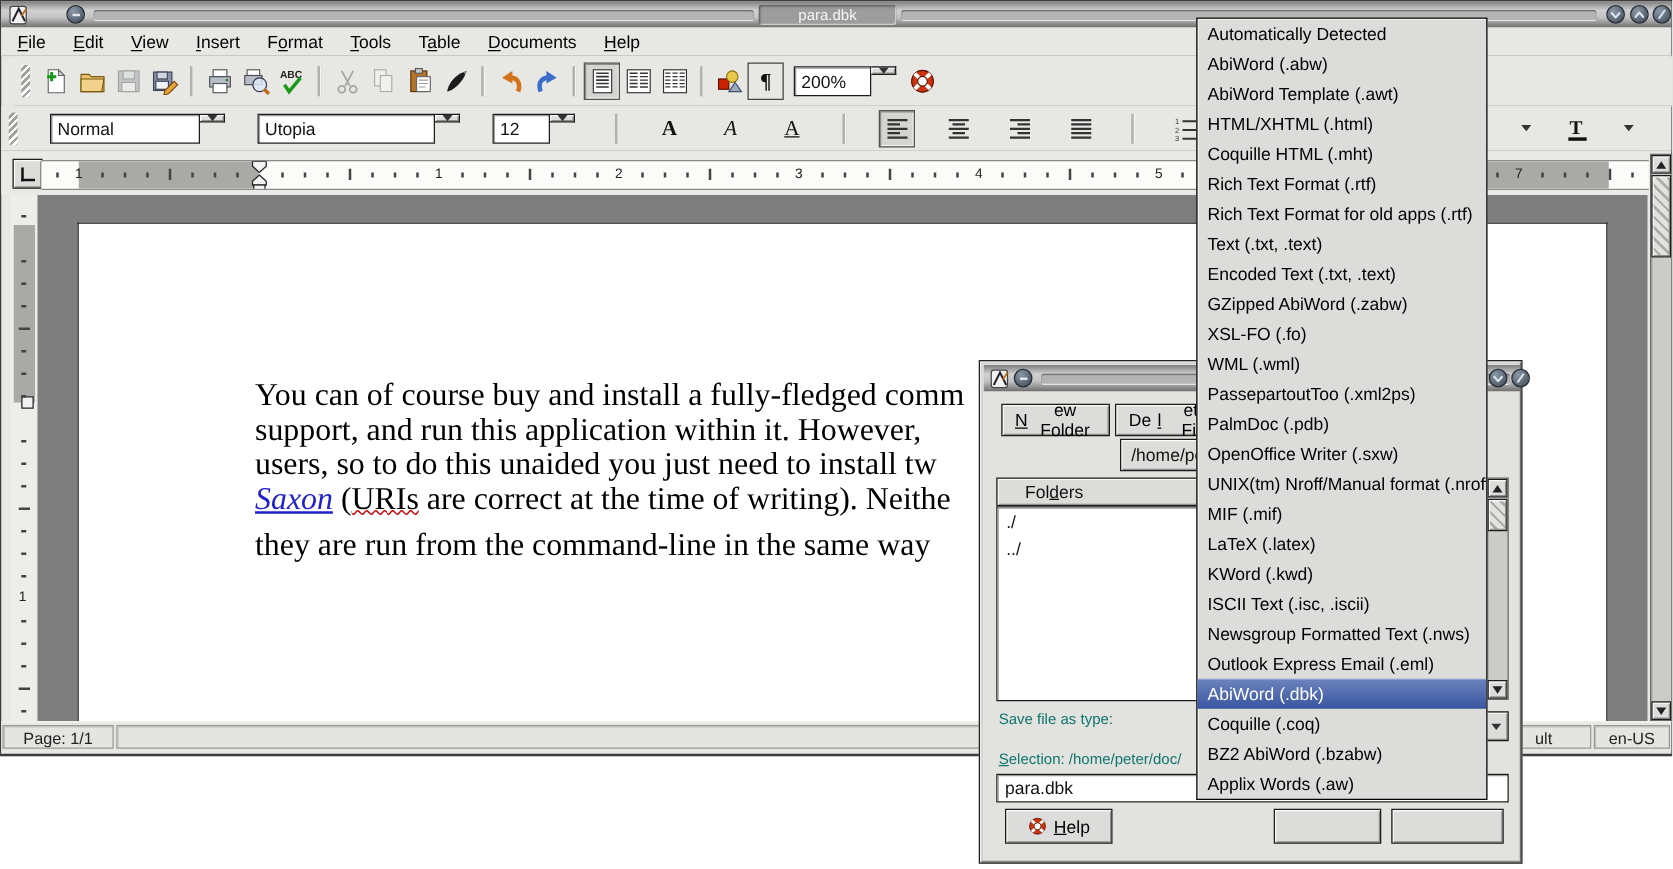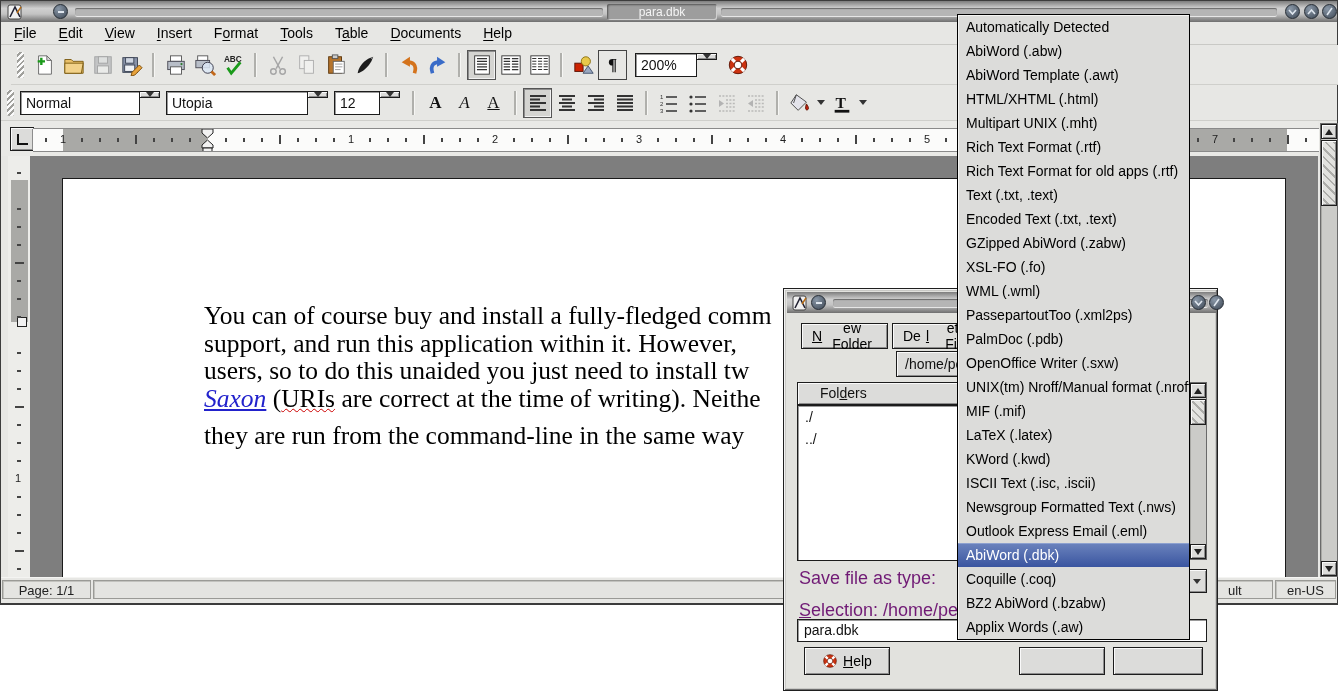--- a/index.html
+++ b/index.html
@@ -28,21 +28,21 @@
   .appicon{position:absolute;top:3px;width:16px;height:16px;}
   
   #menubar{position:absolute;left:1px;top:22px;width:1336px;height:23px;background:#e7e7e4;
     border-bottom:1px solid #c9c9c5;display:flex;align-items:center;padding-left:2px;box-sizing:border-box;}
   .menu-item{padding:2px 11px;font-size:14px;color:#000;}
   .menu-item u{text-underline-offset:2px;}
   
   .tb{position:absolute;left:1px;width:1336px;background:#e7e7e4;display:flex;align-items:center;
     border-bottom:1px solid #cfcfcb;box-sizing:border-box;}
   #toolbar1{top:45px;height:40px;padding-left:4px;margin-left:10px;}
-  #toolbar2{top:85px;height:36px;padding-left:4px;}
+  #toolbar2{top:85px;height:36px;padding-left:4px;gap:20px;}
   .grip{width:7px;height:26px;margin:0 6px 0 2px;
     background:repeating-linear-gradient(135deg,#fbfbfb 0 2px,#a0a09c 2px 4px);border-radius:2px;}
   .tsep{width:2px;height:24px;margin:0 6px;background:#b0b0ac;border-right:1px solid #f6f6f4;}
   .tbtn{width:29px;height:30px;display:flex;align-items:center;justify-content:center;
     background:transparent;border:1px solid transparent;}
   .tbtn.toggled{background:#d4d4d1;border:1px solid #555;
     box-shadow:inset 1px 1px 0 #8d8d8d, inset -1px -1px 0 #f2f2f2;}
   .tbtn.boxed{border:1px solid #444;}
   .tbtn.disabled{opacity:.4;filter:grayscale(70%);}
   .combo{display:flex;align-items:flex-start;height:24px;margin-right:6px;}
@@ -92,21 +92,21 @@
   
   #statusbar{position:absolute;left:1px;top:577px;width:1336px;height:24px;background:#e7e7e4;border-top:1px solid #f4f4f2;}
   .status-cell{position:absolute;top:2px;height:19px;background:#e4e4e1;border:1px solid #9a9a96;
     box-shadow:inset 1px 1px 0 #c2c2be;font-size:13px;line-height:19px;color:#222;box-sizing:border-box;overflow:hidden;}
   
   #save-dialog{position:absolute;left:783px;top:288px;width:435px;height:403px;z-index:20;
     background:#e2e2de;border:1px solid #1f1f1f;
     box-shadow:inset 1px 1px 0 #f2f2f2, inset -1px -1px 0 #6e6e6e, inset 2px 2px 0 #c9c9c6, inset -2px -2px 0 #c9c9c6;box-sizing:border-box;}
   #dialog-titlebar{left:3px;top:3px;width:429px;}
   .dlg-btn{position:absolute;height:26px;font-size:14px;padding:0 10px;display:flex;align-items:center;justify-content:center;gap:5px;}
-  .dlg-label{position:absolute;font-size:18px;color:#701a75;white-space:nowrap;}
+  .dlg-label{position:absolute;font-size:12px;color:#0f766e;white-space:nowrap;}
   #folders-list{position:absolute;left:13px;top:93px;width:191px;height:179px;}
   #folders-header{height:23px;line-height:21px;padding-left:22px;font-size:14px;box-sizing:border-box;}
   #folders-body{height:156px;box-sizing:border-box;}
   .folder-row{height:22px;line-height:22px;padding-left:7px;font-size:14px;}
   #filename-entry{position:absolute;left:13px;top:330px;width:410px;height:23px;font-size:14px;line-height:21px;padding:0 6px;box-sizing:border-box;}
   
   #format-popup{position:absolute;left:957px;top:14px;width:233px;z-index:30;background:#dcdcda;
     border:1px solid #000;box-shadow:inset 1px 1px 0 #f4f4f2;box-sizing:border-box;}
   .popup-item{height:24px;line-height:24px;padding-left:8px;font-size:14px;color:#000;white-space:nowrap;overflow:hidden;}
   .popup-item.selected{background:linear-gradient(180deg,#6b83bd,#3a55a0);color:#fff;
@@ -623,21 +623,21 @@
     </button>
     <button class="dlg-btn bout" style="left:235px;top:358px;width:86px;height:28px;"></button>
     <button class="dlg-btn bout" style="left:329px;top:358px;width:90px;height:28px;"></button>
   </div>
 
   <div id="format-popup">
     <div class="popup-item">Automatically Detected</div>
     <div class="popup-item">AbiWord (.abw)</div>
     <div class="popup-item">AbiWord Template (.awt)</div>
     <div class="popup-item">HTML/XHTML (.html)</div>
-    <div class="popup-item">Multipart UNIX (.mht)</div>
+    <div class="popup-item">Coquille HTML (.mht)</div>
     <div class="popup-item">Rich Text Format (.rtf)</div>
     <div class="popup-item">Rich Text Format for old apps (.rtf)</div>
     <div class="popup-item">Text (.txt, .text)</div>
     <div class="popup-item">Encoded Text (.txt, .text)</div>
     <div class="popup-item">GZipped AbiWord (.zabw)</div>
     <div class="popup-item">XSL-FO (.fo)</div>
     <div class="popup-item">WML (.wml)</div>
     <div class="popup-item">PassepartoutToo (.xml2ps)</div>
     <div class="popup-item">PalmDoc (.pdb)</div>
     <div class="popup-item">OpenOffice Writer (.sxw)</div>

